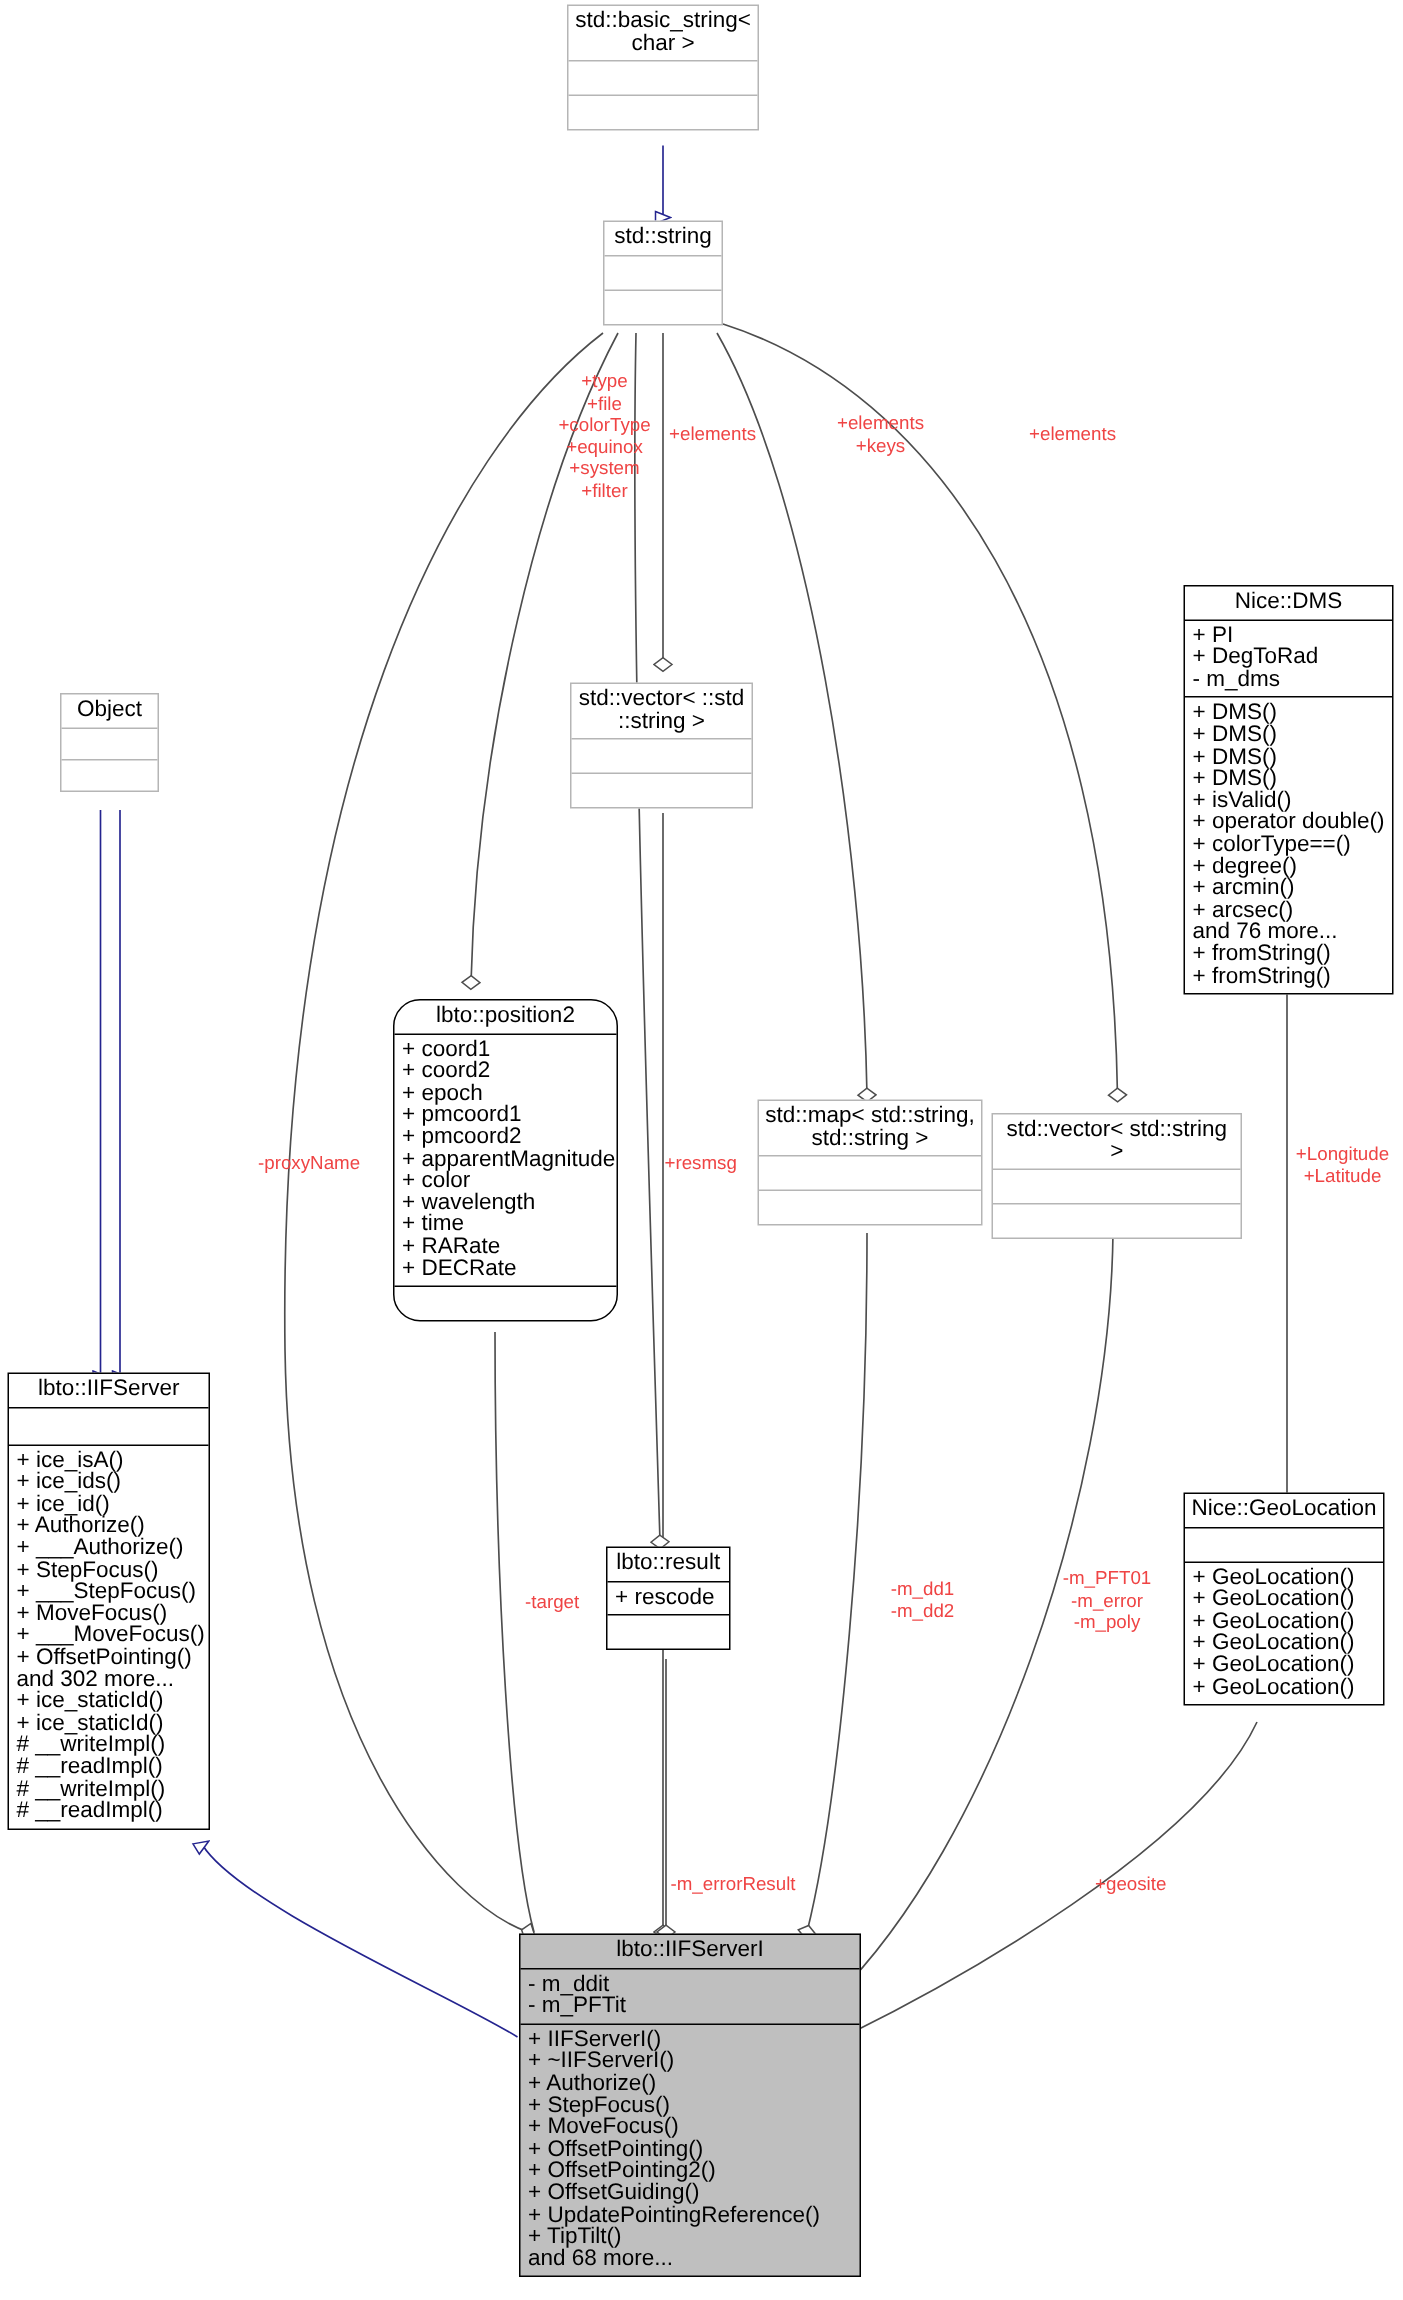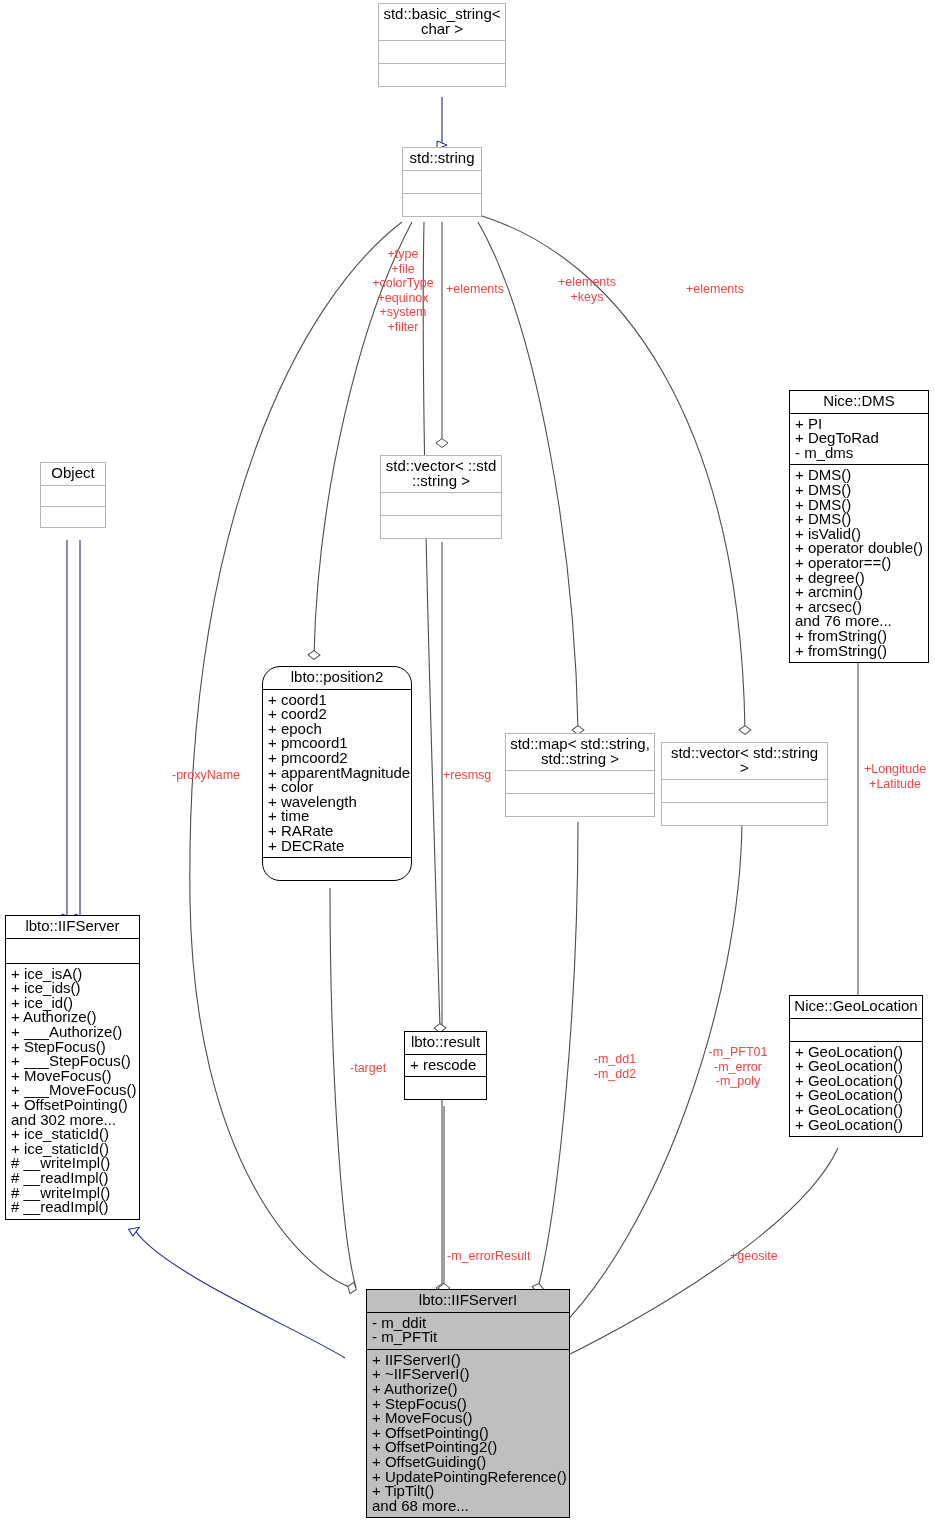--- a/index.html
+++ b/index.html
@@ -160,21 +160,21 @@
       <div class="row">+ DegToRad</div>
       <div class="row">- m_dms</div>
     </div>
     <div class="sec">
       <div class="row">+ DMS()</div>
       <div class="row">+ DMS()</div>
       <div class="row">+ DMS()</div>
       <div class="row">+ DMS()</div>
       <div class="row">+ isValid()</div>
       <div class="row">+ operator double()</div>
-      <div class="row">+ operator==()</div>
+      <div class="row">+ colorType==()</div>
       <div class="row">+ degree()</div>
       <div class="row">+ arcmin()</div>
       <div class="row">+ arcsec()</div>
       <div class="row">and 76 more...</div>
       <div class="row">+ fromString()</div>
       <div class="row">+ fromString()</div>
     </div>
   </div>
 
   <div class="node" style="left:262px; top:666px; width:150px;border-radius:18px;">
@@ -246,21 +246,21 @@
     <div class="sec">
       <div class="row">+ GeoLocation()</div>
       <div class="row">+ GeoLocation()</div>
       <div class="row">+ GeoLocation()</div>
       <div class="row">+ GeoLocation()</div>
       <div class="row">+ GeoLocation()</div>
       <div class="row">+ GeoLocation()</div>
     </div>
   </div>
 
-  <div class="node filled" style="left:346px; top:1289px; width:204px;margin-left:20px;">
+  <div class="node filled" style="left:346px; top:1289px; width:228px;">
     <div class="title">lbto::IIFServerI</div>
     <div class="sec">
       <div class="row">- m_ddit</div>
       <div class="row">- m_PFTit</div>
     </div>
     <div class="sec">
       <div class="row">+ IIFServerI()</div>
       <div class="row">+ ~IIFServerI()</div>
       <div class="row">+ Authorize()</div>
       <div class="row">+ StepFocus()</div>

